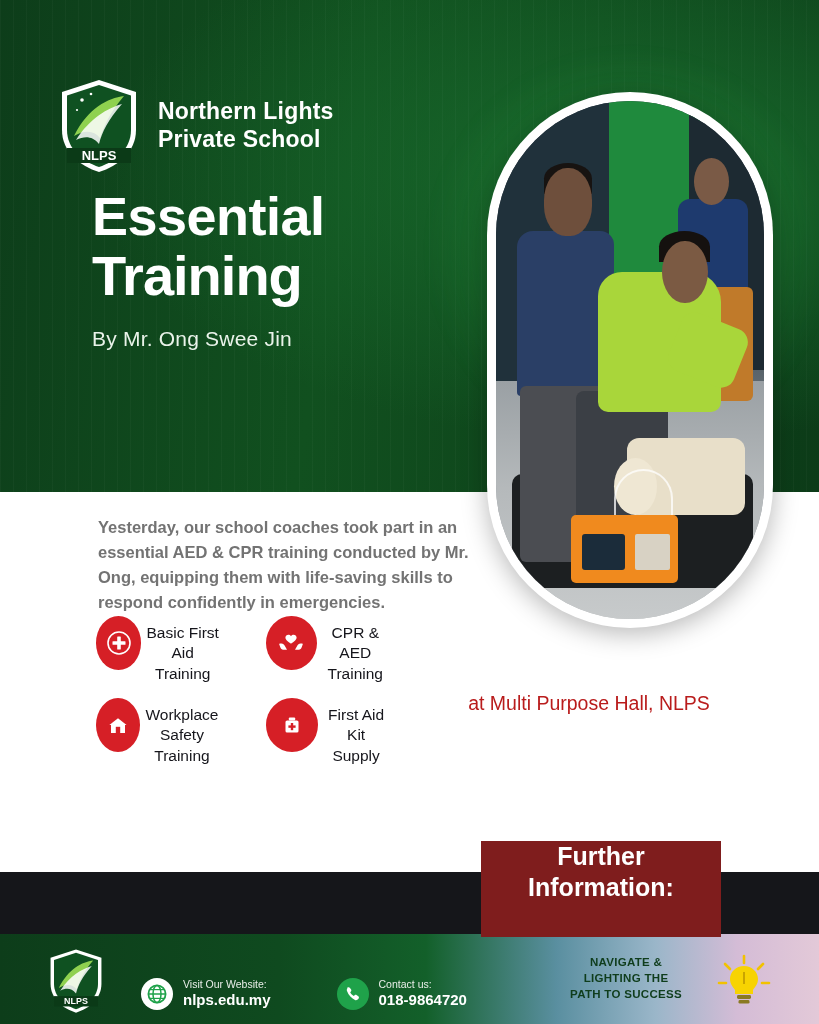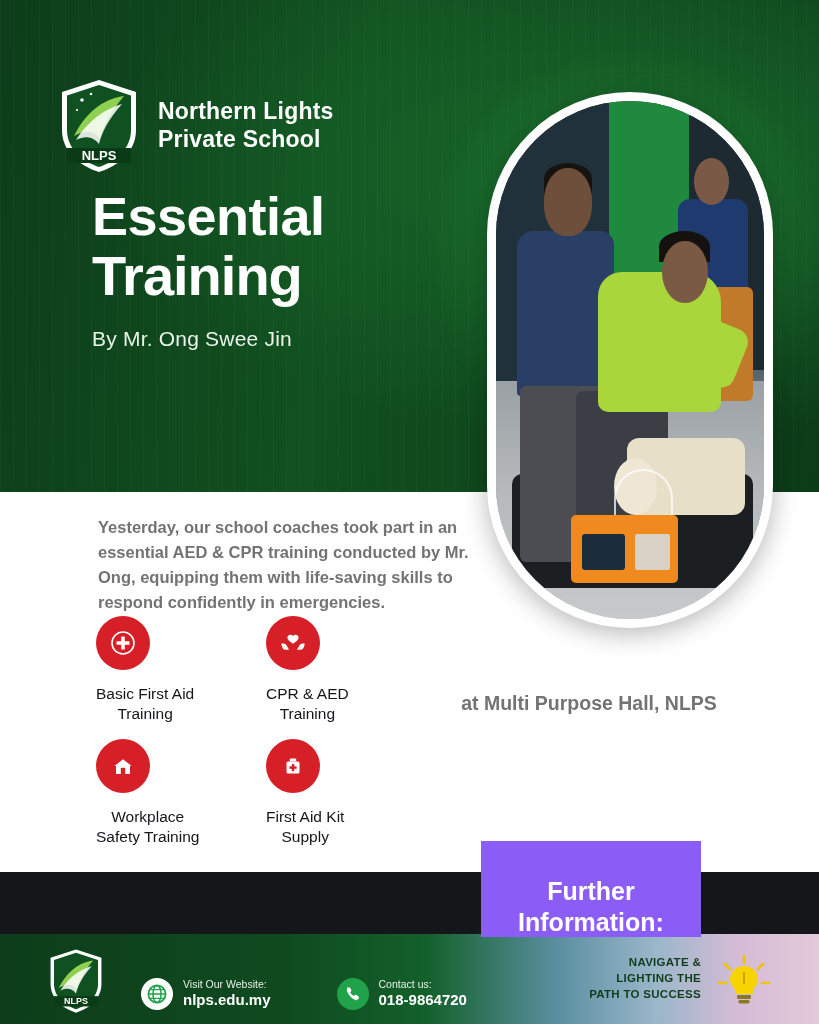--- a/index.html
+++ b/index.html
@@ -167,21 +167,21 @@
     font-size: 16.5px;
     line-height: 1.52;
     font-weight: bold;
   }
 
   
   .services { position: absolute; left: 96px; top: 124px; width: 330px; }
   .svc-row { display: flex; gap: 42px; margin-bottom: 14px; }
   .svc {
     width: 128px;
-    display: flex; flex-direction: column; align-items: flex-start;
+    display: flex; align-items: flex-end;
   }
   .svc-ico {
     width: 54px; height: 54px; border-radius: 50%;
     background: #d61f26;
     display: flex; align-items: center; justify-content: center;
     color: #ffffff;
     margin-bottom: 14px;
   }
   .svc-label {
     text-align: center;
@@ -200,31 +200,31 @@
     width: 52px; height: 52px; border-radius: 50%;
     background: #d61f26;
     display: flex; align-items: center; justify-content: center;
     flex: 0 0 52px;
   }
   .ev-venue {
     margin-top: 22px;
     text-align: center;
     width: 318px;
     font-size: 19.5px;
-    font-weight: bold;
-    color: #737373;
+    font-weight: normal;
+    color: #b91c1c;
   }
 
   
   .further {
     position: absolute;
     left: 481px; top: 841px;
-    width: 220px; height: 96px;
-    background: #8b5cf6;
-    display: flex; align-items: flex-end; justify-content: center;
+    width: 240px; height: 96px;
+    background: #7f1d1d;
+    display: flex; align-items: flex-start; justify-content: center;
     z-index: 9;
   }
   .further-txt {
     color: #ffffff;
     font-size: 25px;
     font-weight: bold;
     line-height: 1.22;
     text-align: center;
   }
 
@@ -262,21 +262,21 @@
   .f-circ.phone { background: #1fa24a; }
   .f-small { color: #e9eee9; font-size: 10.5px; line-height: 1.25; }
   .f-big { color: #ffffff; font-size: 15px; font-weight: bold; line-height: 1.25; }
 
   .tagline {
     position: absolute; right: 118px; top: 20px;
     width: 150px;
     color: #0f3d1c;
     font-size: 11.5px;
     font-weight: bold;
-    text-align: right;
+    text-align: center;
     line-height: 1.4;
     letter-spacing: 0.3px;
   }
   .bulb { position: absolute; right: 44px; top: 20px; width: 62px; height: 58px; }
 </style>
 </head>
 <body>
 
 <div class="poster">
 

